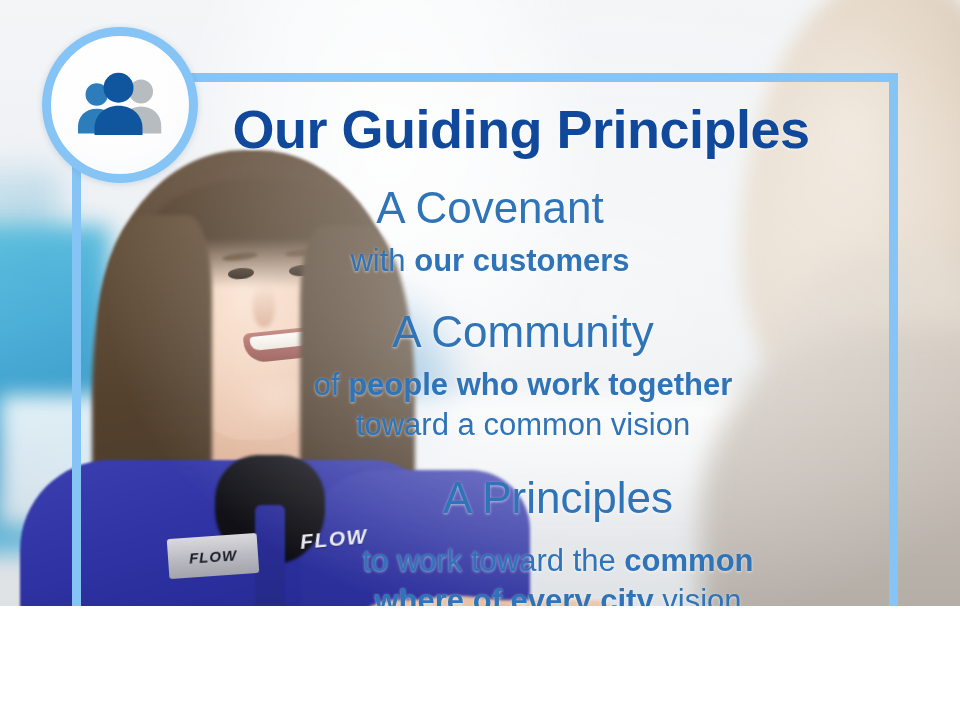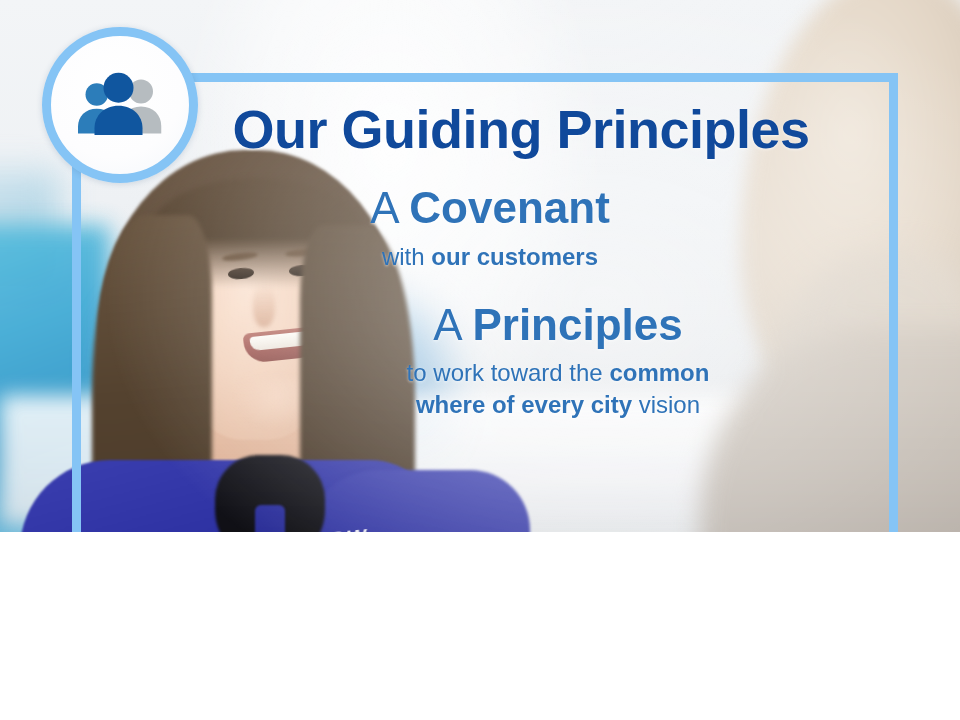--- a/index.html
+++ b/index.html
@@ -6,21 +6,21 @@
     margin: 0;
     padding: 0;
     background: #ffffff;
   }
   body {
     font-family: "Liberation Sans", sans-serif;
   }
   .canvas {
     position: relative;
     width: 960px;
-    height: 532px;
+    height: 606px;
     overflow: hidden;
     background: #e9eef2;
   }
 
   
   .photo { position:absolute; inset:0; overflow:hidden; }
 
   
   .bg-room {
     position:absolute; inset:0;
@@ -303,38 +303,38 @@
   }
   .p-block { text-align:center; }
   .p-title {
     font-size:44px;
     line-height:1.06;
     color:#2f73b8;
     text-shadow: 0 1px 3px rgba(255,255,255,.6);
     white-space:nowrap;
   }
   .p-title .art { font-weight:400; }
-  .p-title .word { font-weight:bold; }
+  .p-title .word { font-weight:normal; }
   .p-sub {
-    font-size:24px;
+    font-size:31px;
     line-height:1.30;
     color:#2f73b8;
     font-weight:400;
     margin-top:6px;
     text-shadow: 0 1px 3px rgba(255,255,255,.6);
   }
   .p-sub b { font-weight:bold; }
 
   
   .b1 { margin-left:-10px; }
   .b1 .p-sub { margin-top:9px; }
   .b2 { margin-top:28px; margin-left:56px; }
   .b2 .p-sub { margin-top:9px; }
   .b3 { margin-top:30px; margin-left:126px; }
-  .b3 .p-sub { margin-top:9px; }
+  .b3 .p-sub { margin-top:19px; }
 </style>
 </head>
 <body>
 
 <div class="canvas">
 
   <div class="photo">
     <div class="bg-room"></div>
     <div class="bg-window"></div>
     <div class="bg-screen-2"></div>
@@ -406,20 +406,30 @@
     <div class="p-block b1">
       <div class="p-title">
         <span class="art">A</span>
         <span class="word">Covenant</span>
       </div>
       <div class="p-sub">
         <span>with </span><b>our customers</b>
       </div>
     </div>
 
+    <div class="p-block b2">
+      <div class="p-title">
+        <span class="art">A</span>
+        <span class="word">Community</span>
+      </div>
+      <div class="p-sub">
+        <span>of </span><b>people who work together</b><br>
+        <span>toward a common vision</span>
+      </div>
+    </div>
 
     <div class="p-block b3">
       <div class="p-title">
         <span class="art">A</span>
         <span class="word">Principles</span>
       </div>
       <div class="p-sub">
         <span>to work toward the </span><b>common</b><br>
         <b>where of every city</b><span> vision</span><br>
       </div>

